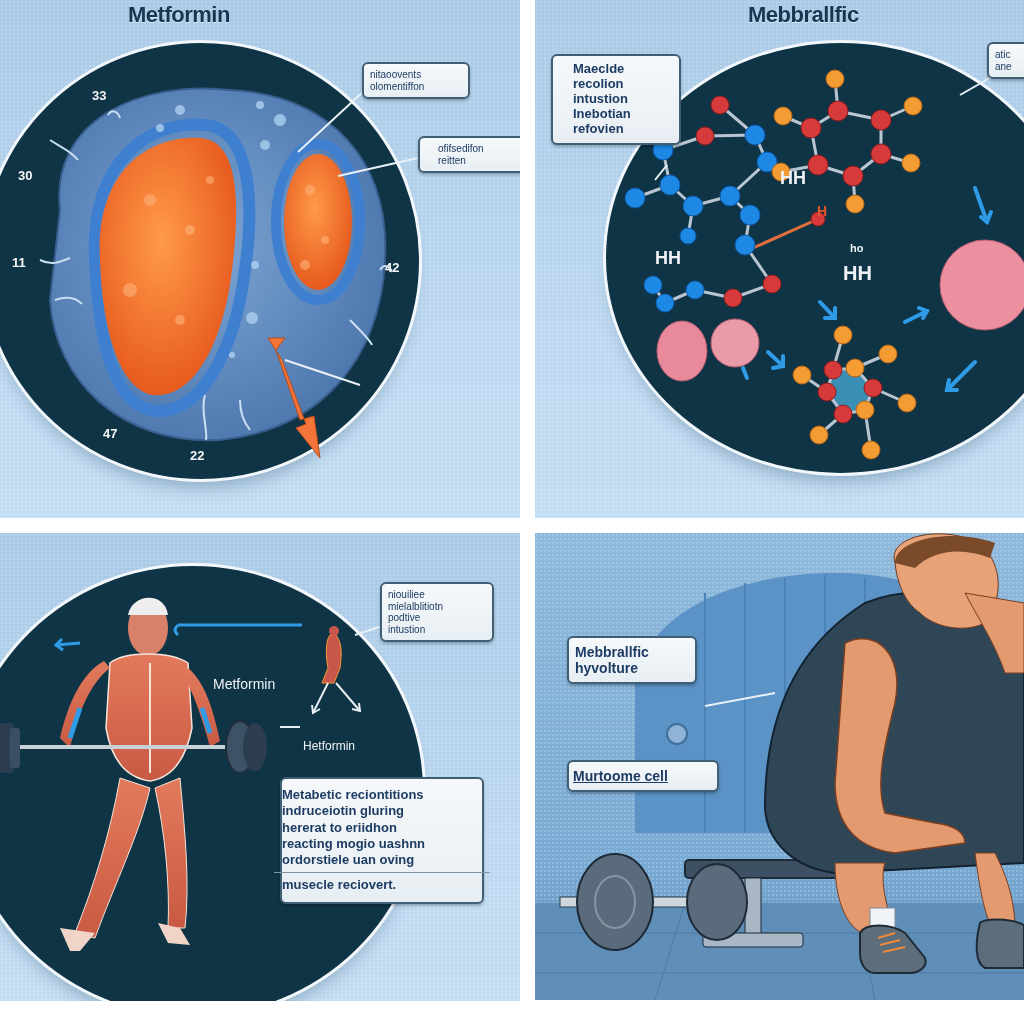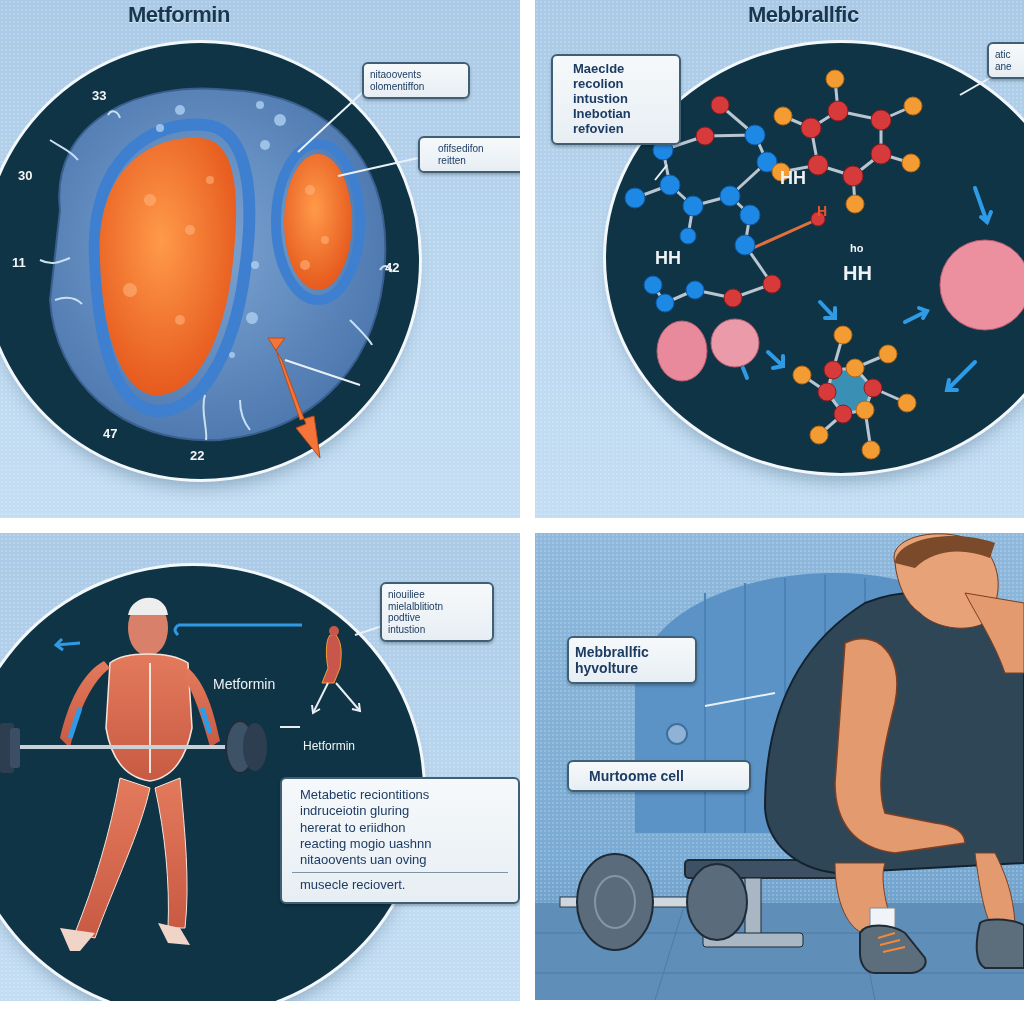--- a/index.html
+++ b/index.html
@@ -292,26 +292,26 @@
 
   <div class="label-w" style="left:213px;top:123px;font-size:14px;font-weight:normal;">Metformin</div>
   <div class="label-w" style="left:303px;top:186px;font-size:12px;font-weight:normal;">Hetformin</div>
 
   <div class="callout" style="left:380px;top:49px;width:98px;padding:5px 6px;font-size:10px;font-weight:normal;">
     <span class="line">niouiliee</span>
     <span class="line">mielalblitiotn</span>
     <span class="line">podtive</span>
     <span class="line">intustion</span>
   </div>
-  <div class="callout" style="left:280px;top:244px;width:200px;padding:8px 18px;font-size:13px;font-weight:normal;line-height:1.25;">
+  <div class="callout" style="left:280px;top:244px;width:200px;padding:8px 0;font-size:13px;font-weight:bold;line-height:1.25;">
     <span class="line">Metabetic reciontitions</span>
     <span class="line">indruceiotin gluring</span>
     <span class="line">hererat to eriidhon</span>
     <span class="line">reacting mogio uashnn</span>
-    <span class="line">nitaoovents uan oving</span>
+    <span class="line">ordorstiele uan oving</span>
     <hr>
     <span class="line">musecle reciovert.</span>
   </div>
 </div>
 
 <div id="p4" class="panel">
   <svg width="489" height="467" style="left:0;top:0;">
 
     <path d="M100,300 L100,150 C110,80 200,40 300,40 C380,40 440,70 489,110 L489,300 Z" fill="#5b93c6"></path>
     <g stroke="#4b83b6" stroke-width="2">
@@ -356,16 +356,16 @@
         <line x1="348" y1="419" x2="370" y2="414"></line>
       </g>
     <path d="M445,390 C450,385 475,385 489,392 L489,435 L450,435 C440,430 440,410 445,390 Z" fill="#5c6d7c" stroke="#1f2a35" stroke-width="2"></path>
     <line x1="170" y1="173" x2="240" y2="160" stroke="#e9f1f8" stroke-width="2"></line>
   </svg>
 
   <div class="callout" style="left:32px;top:103px;width:114px;padding:6px 6px;font-size:14px;">
     <span class="line">Mebbrallfic</span>
     <span class="line">hyvolture</span>
   </div>
-  <div class="callout" style="left:32px;top:227px;width:140px;padding:6px 20px;font-size:14px;">
+  <div class="callout" style="left:32px;top:227px;width:140px;padding:6px 4px;font-size:14px;text-decoration:underline;">
     <span class="line">Murtoome cell</span>
   </div>
 </div>
 
 </body></html>

